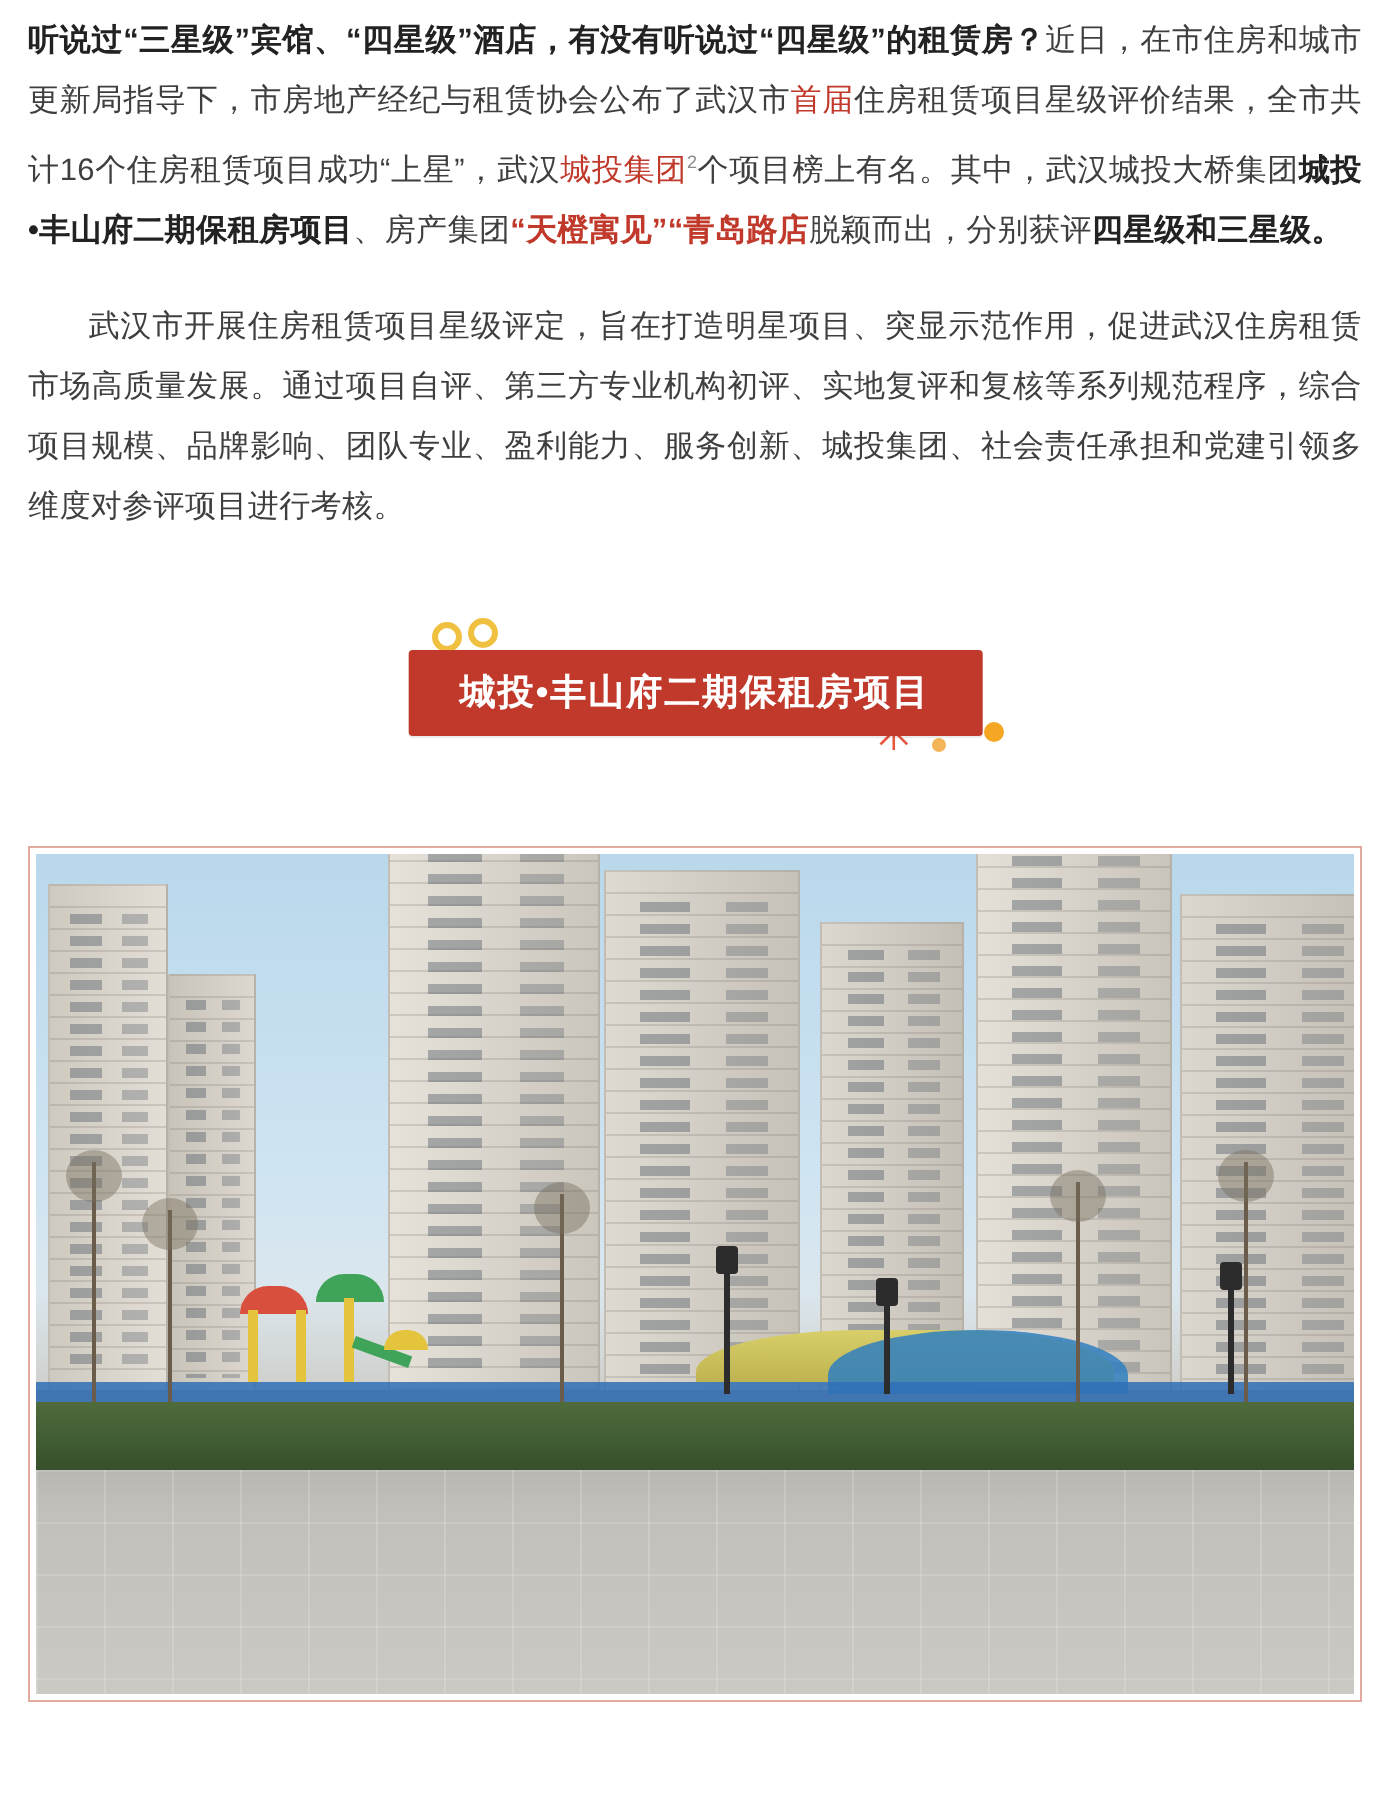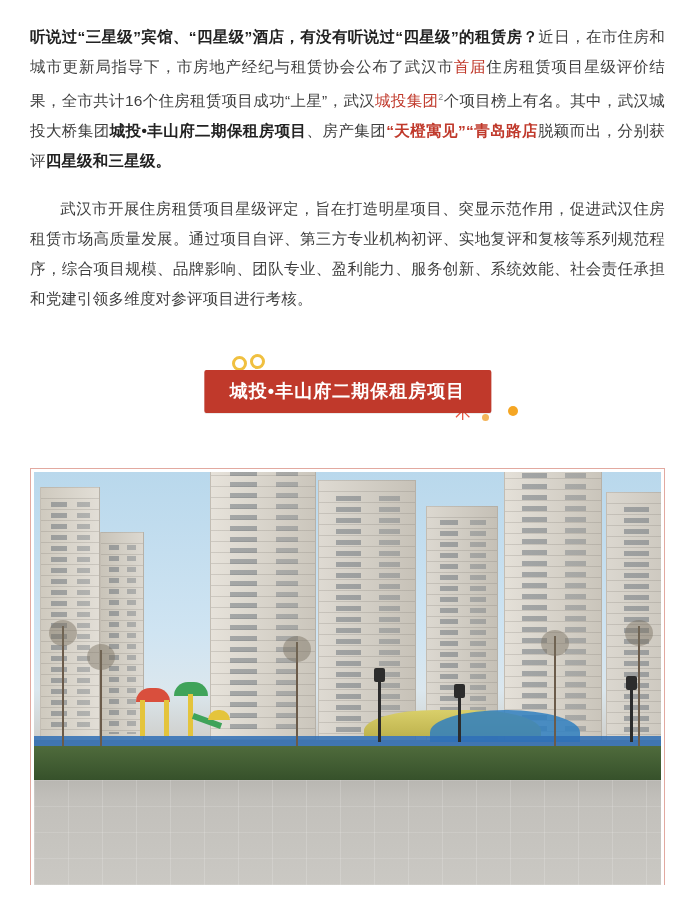--- a/index.html
+++ b/index.html
@@ -12,21 +12,21 @@
     height: 903px;
     overflow: hidden;
     font-family: "Liberation Sans", "DejaVu Sans", sans-serif;
     color: #3f3f3f;
   }
   .page {
     position: relative;
     width: 695px;
     height: 903px;
     box-sizing: border-box;
-    padding: 16px;
+    padding: 0;
   }
   .article {
     padding: 0 14px;
   }
   p.para {
     margin: 0 0 18px 0;
     font-size: 15.5px;
     line-height: 30px;
     text-align: justify;
     color: #3f3f3f;
@@ -254,21 +254,21 @@
 
 <div class="page">
 
   <div class="article">
 
     <p class="para first">
       <span class="b">听说过“三星级”宾馆、“四星级”酒店，有没有听说过“四星级”的租赁房？</span><span>近日，在市住房和城市更新局指导下，市房地产经纪与租赁协会公布了武汉市</span><span class="red">首届</span><span>住房租赁项目星级评价结果，全市共计16个住房租赁项目成功“上星”，武汉</span><span class="red">城投集团</span><span class="sup">2</span><span>个项目榜上有名。其中，武汉城投大桥集团</span><span class="b">城投•丰山府二期保租房项目</span><span>、房产集团</span><span class="red-b">“天橙寓见”</span><span class="red-b">“青岛路店</span><span>脱颖而出，分别获评</span><span class="b">四星级和三星级。</span>
     </p>
 
     <p class="para">
-      <span class="indent"></span><span>武汉市开展住房租赁项目星级评定，旨在打造明星项目、突显示范作用，促进武汉住房租赁市场高质量发展。通过项目自评、第三方专业机构初评、实地复评和复核等系列规范程序，综合项目规模、品牌影响、团队专业、盈利能力、服务创新、系统效能、社会责任承担和党建引领多维度对参评项目进行考核。</span>
+      <span class="indent"></span><span>武汉市开展住房租赁项目星级评定，旨在打造明星项目、突显示范作用，促进武汉住房租赁市场高质量发展。通过项目自评、第三方专业机构初评、实地复评和复核等系列规范程序，综合项目规模、品牌影响、团队专业、盈利能力、服务创新、城投集团、社会责任承担和党建引领多维度对参评项目进行考核。</span>
     </p>
 
   </div>
 
   <div class="banner-wrap">
     <span class="ring r1"></span>
     <span class="ring r2"></span>
     <span class="asterisk">✳</span>
     <span class="dot d1"></span>
     <span class="dot d2"></span>

